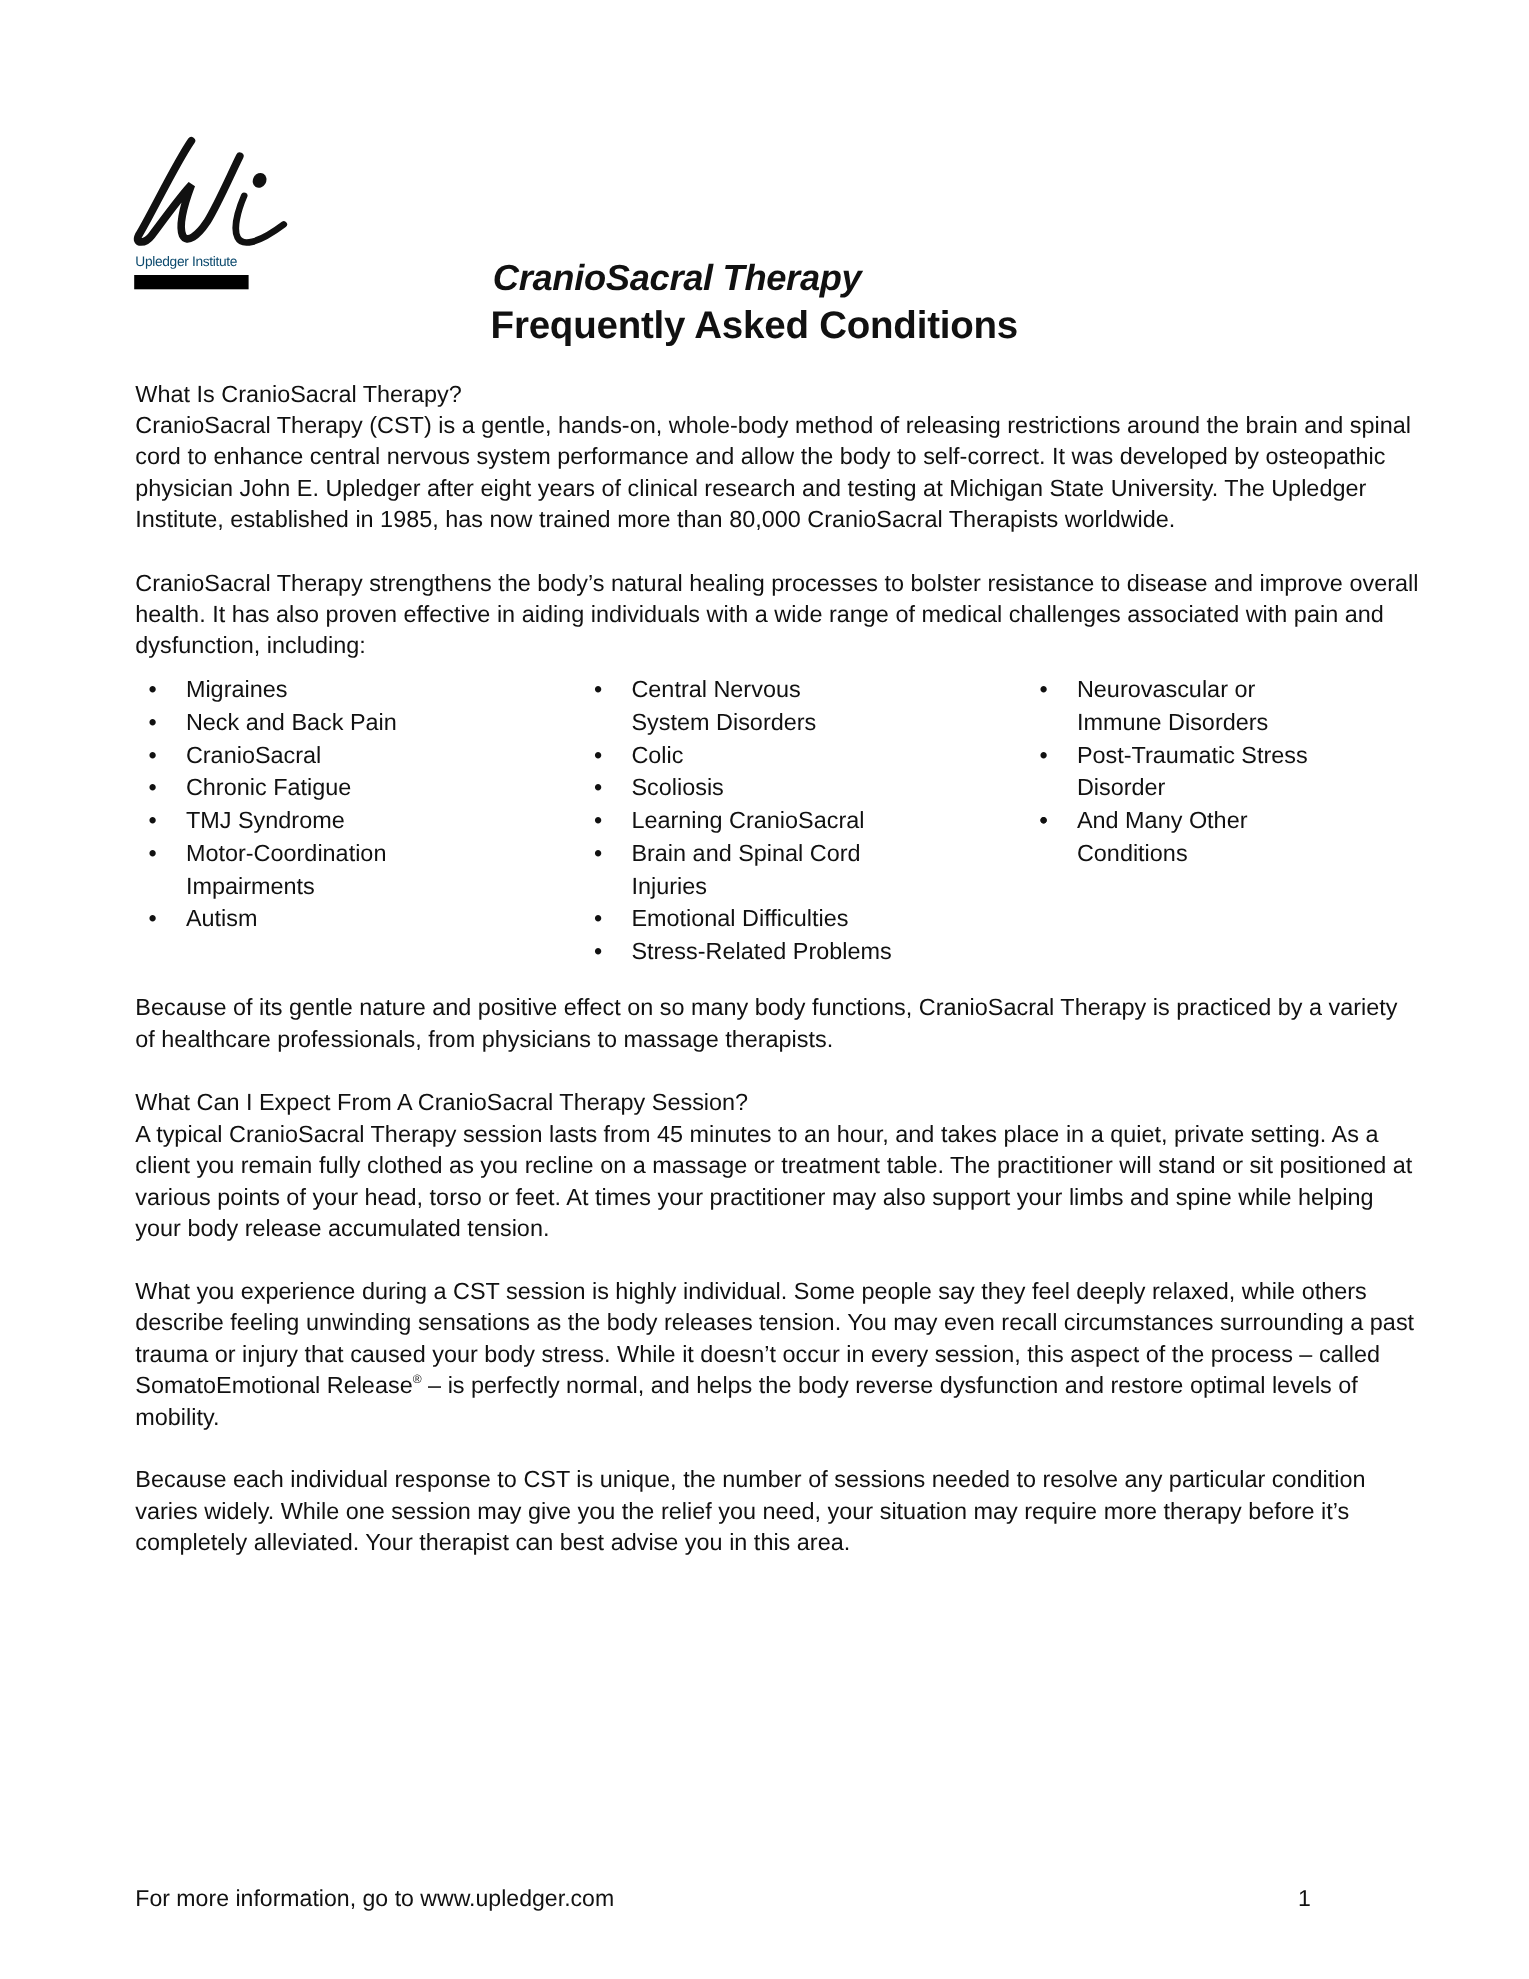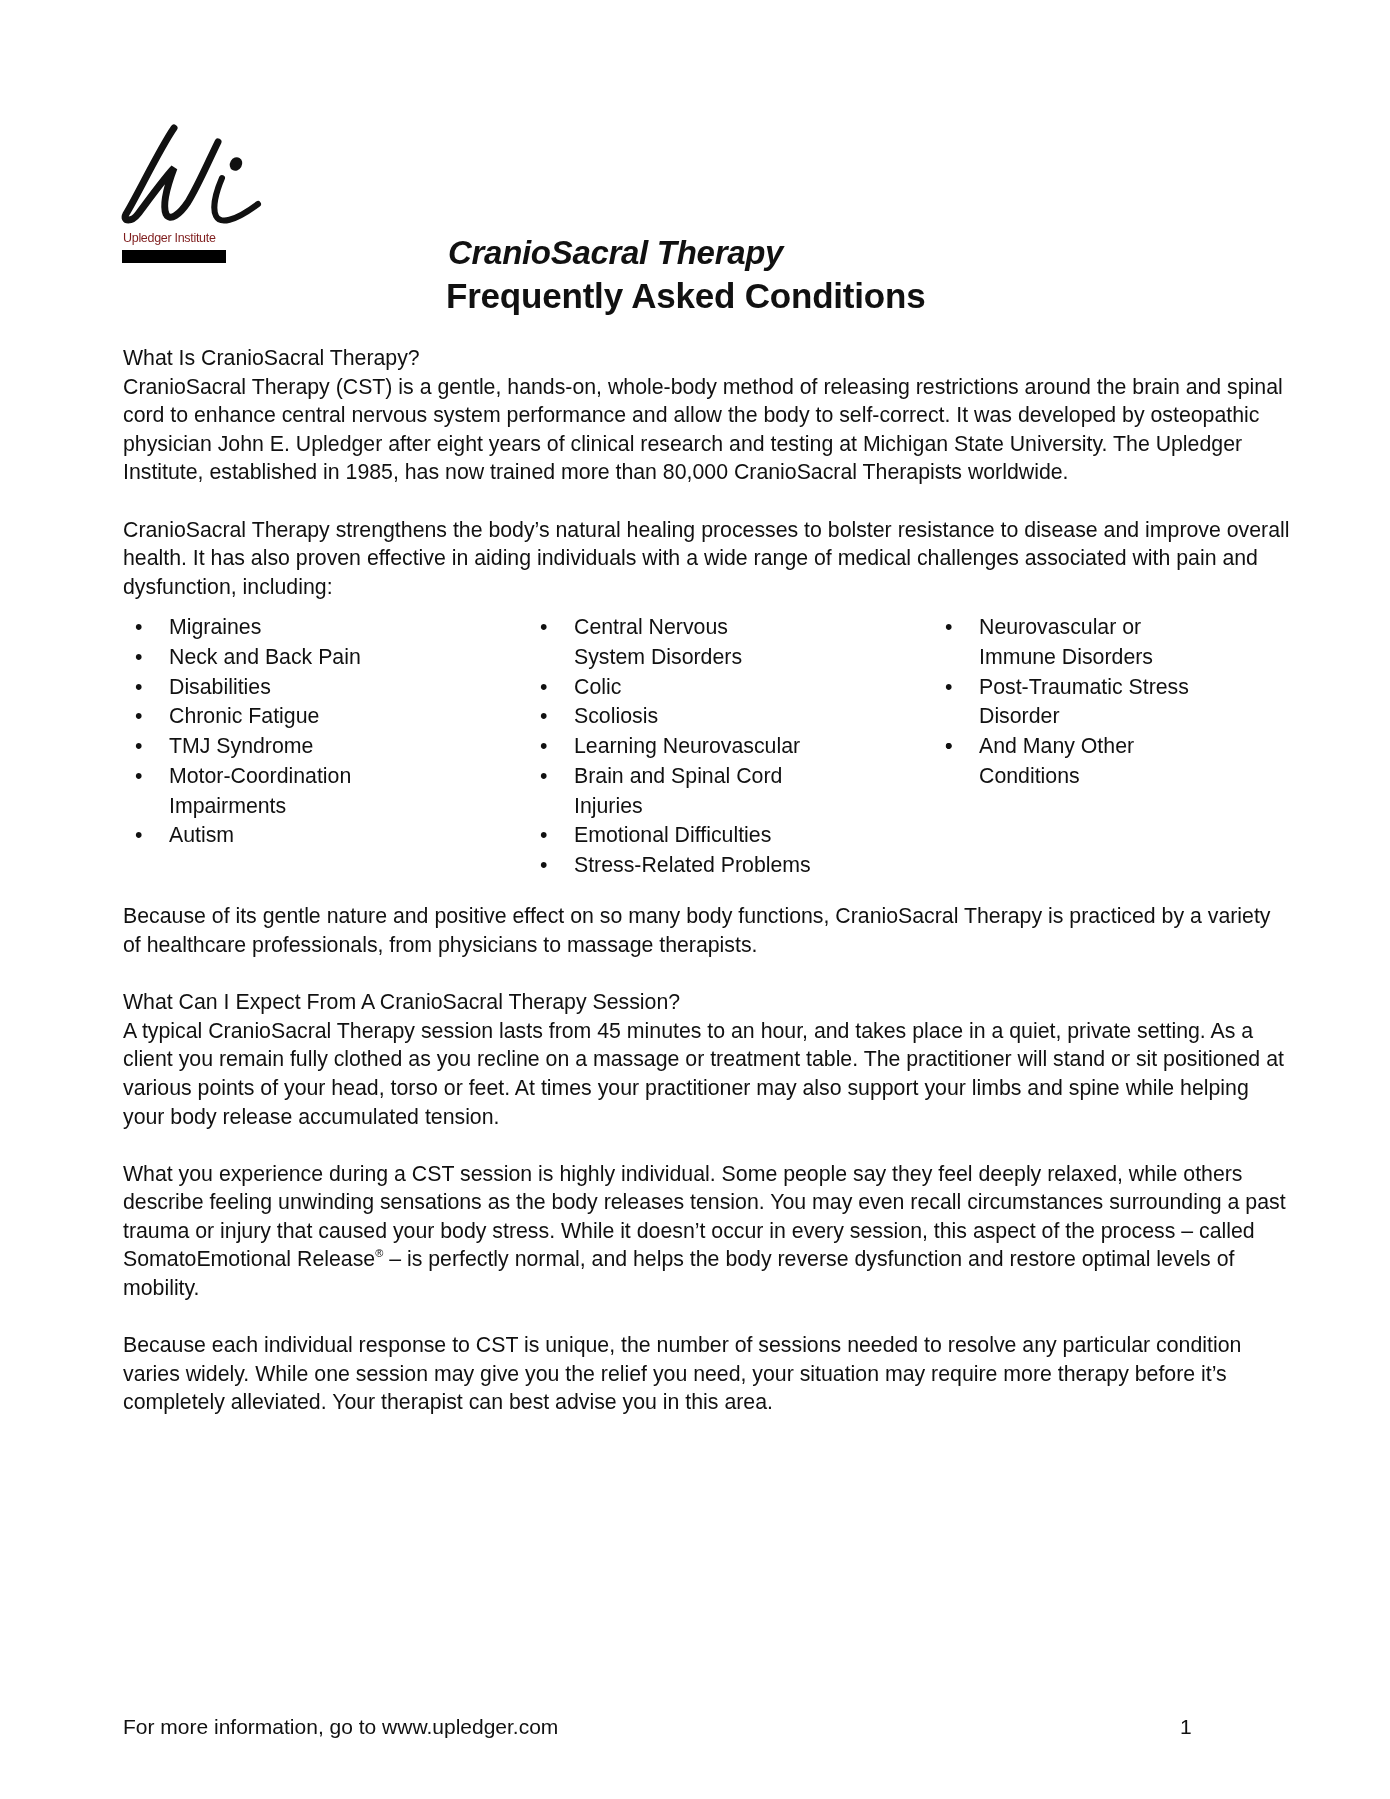--- a/index.html
+++ b/index.html
@@ -1,20 +1,20 @@
 <!DOCTYPE html>
 <html><head>
   <meta charset="utf-8">
   <style>
     html, body { margin:0; padding:0; background:#ffffff; }
     body { width:1390px; height:1799px; position:relative; overflow:hidden;
            font-family:"Liberation Sans", "DejaVu Sans", sans-serif; color:#111; }
     .abs { position:absolute; }
     .logo { left:118px; top:118px; width:150px; height:152px; }
-    .logo-caption { position:absolute; left:5px; top:113px; font-size:12.5px; letter-spacing:-0.3px; color:#7f1d1d; }
+    .logo-caption { position:absolute; left:5px; top:113px; font-size:12.5px; letter-spacing:-0.3px; color:#0c4a6e; }
     .logo-bar { position:absolute; left:4px; top:132px; width:104px; height:13px; background:#000; }
     .title1 { left:448px; top:234px; font-size:33px; font-style:italic; font-weight:bold; letter-spacing:-0.3px; }
     .title2 { left:446px; top:276px; font-size:35px; font-weight:bold; letter-spacing:-0.2px; }
     .content { left:123px; top:344px; width:1170px; font-size:21.3px; line-height:28.6px; }
     .content p { margin:0; }
     .gap { height:28.6px; }
     .h { font-weight:normal; }
     .cols { position:relative; height:275px; margin-top:12px; }
     .col { position:absolute; top:0; }
     .col1 { left:12px; width:380px; }
@@ -55,21 +55,21 @@
       <div class="li">
           <span class="bul">•</span>
           <span class="cont">Migraines</span>
         </div>
       <div class="li">
           <span class="bul">•</span>
           <span class="cont">Neck and Back Pain</span>
         </div>
       <div class="li">
           <span class="bul">•</span>
-          <span class="cont">Disabilities</span>
+          <span class="cont">CranioSacral</span>
         </div>
       <div class="li">
           <span class="bul">•</span>
           <span class="cont">Chronic Fatigue</span>
         </div>
       <div class="li">
           <span class="bul">•</span>
           <span class="cont">TMJ Syndrome</span>
         </div>
       <div class="li" style="width:250px">
@@ -89,21 +89,21 @@
       <div class="li">
           <span class="bul">•</span>
           <span class="cont">Colic</span>
         </div>
       <div class="li">
           <span class="bul">•</span>
           <span class="cont">Scoliosis</span>
         </div>
       <div class="li">
           <span class="bul">•</span>
-          <span class="cont">Learning Neurovascular</span>
+          <span class="cont">Learning CranioSacral</span>
         </div>
       <div class="li" style="width:210px">
           <span class="bul">•</span>
           <span class="cont">Brain and Spinal Cord Injuries</span>
         </div>
       <div class="li">
           <span class="bul">•</span>
           <span class="cont">Emotional Difficulties</span>
         </div>
       <div class="li">

